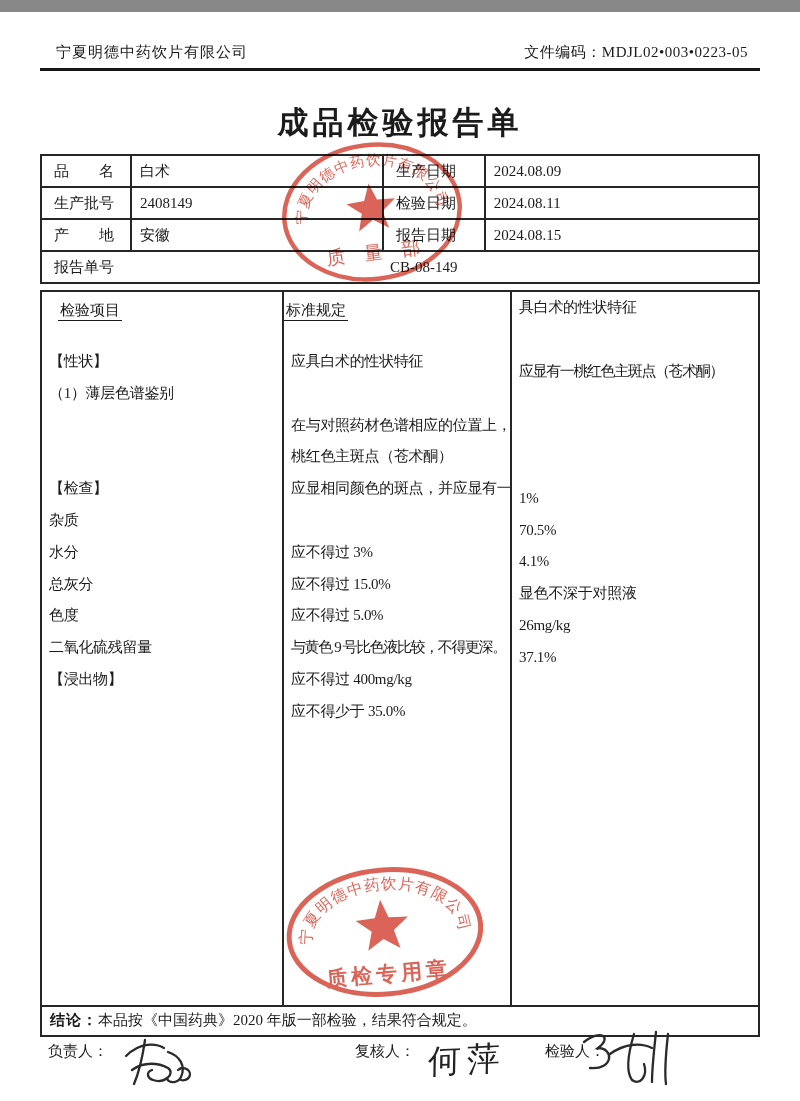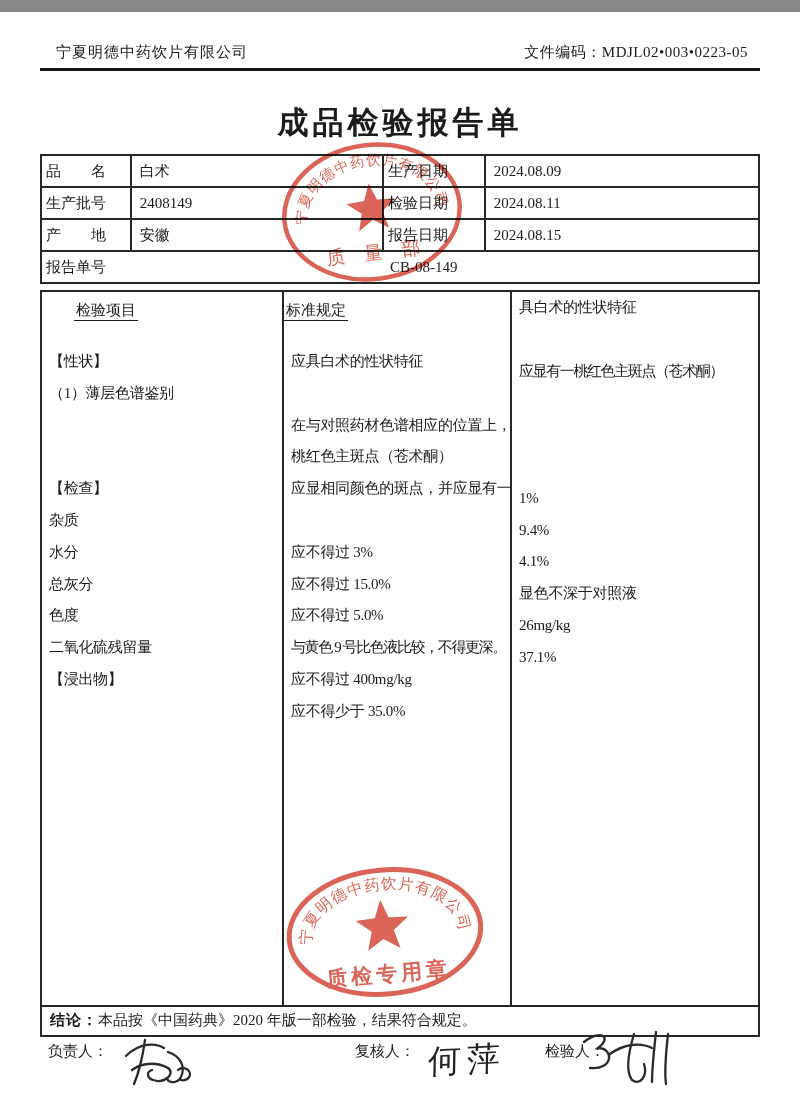--- a/index.html
+++ b/index.html
@@ -12,34 +12,34 @@
   
   .hdr-company { position:absolute; left:56px; top:31px; font-size:15px; letter-spacing:1px; }
   .hdr-code    { position:absolute; right:52px; top:31px; font-size:15px; letter-spacing:.5px; }
   .hdr-rule    { position:absolute; left:40px; top:56px; width:720px; height:3px; background:#161616; }
   
   .doc-title { position:absolute; left:0; top:90px; width:100%; text-align:center;
                font-size:31px; font-weight:700; letter-spacing:4px; }
   
   table.info { position:absolute; left:40px; top:142px; width:720px; border-collapse:collapse; }
   table.info td { border:2px solid #262626; height:32px; font-size:15px; padding:0 8px; vertical-align:middle; }
-  table.info td.lbl { padding-left:4px;border-radius:11px; }
+  table.info td.lbl { padding-left:12px;border-radius:11px; }
   table.info td.val { }
   .repno-cell { position:relative; }
   .repno-val  { position:absolute; left:348px; top:50%; transform:translateY(-50%); }
   
   .t2 { position:absolute; left:40px; top:278px; width:720px; }
   .t2-grid { display:grid; grid-template-columns:242px 228px 246px;
              border:2px solid #262626; height:717px; overflow:hidden; }
   .t2col { overflow:hidden; }
   .t2col.b { border-right:2px solid #262626; }
   .t2-hdr { height:54px; line-height:36px; font-size:15px; }
   .t2-hdr .u { border-bottom:1px solid #1b1b1b; padding:0 2px 2px 2px; }
   .hc { text-align:left; }
-  .hl { padding-left:32px; }
+  .hl { padding-left:16px; }
   .ln { height:31.8px; line-height:31.8px; font-size:15px; padding-left:7px;
         white-space:nowrap; letter-spacing:-0.3px; }
   .tight { letter-spacing:-1.4px; }
   .conclusion { border:2px solid #262626; border-top:none; height:30px; line-height:27px;
                 font-size:15px; padding-left:8px; white-space:nowrap; }
   .conclusion b { letter-spacing:1px; }
   
   .sigrow { position:absolute; left:40px; top:1030px; width:720px; height:24px; font-size:15px; }
   .siglbl { position:absolute; top:0; }
   .sig-svg { position:absolute; z-index:4; }
@@ -123,21 +123,21 @@
         <div class="ln">应不得少于 35.0%</div>
       </div>
       <div class="t2col">
         <div class="ln">具白术的性状特征</div>
         <div class="ln"></div>
         <div class="ln tight">应显有一桃红色主斑点（苍术酮）</div>
         <div class="ln"></div>
         <div class="ln"></div>
         <div class="ln"></div>
         <div class="ln">1%</div>
-        <div class="ln">9.4%</div>
+        <div class="ln">70.5%</div>
         <div class="ln">4.1%</div>
         <div class="ln">显色不深于对照液</div>
         <div class="ln">26mg/kg</div>
         <div class="ln">37.1%</div>
       </div>
     </div>
     <div class="conclusion"><b>结论：</b><span>本品按《中国药典》2020 年版一部检验，结果符合规定。</span></div>
   </div>
 
   <div class="sigrow">

